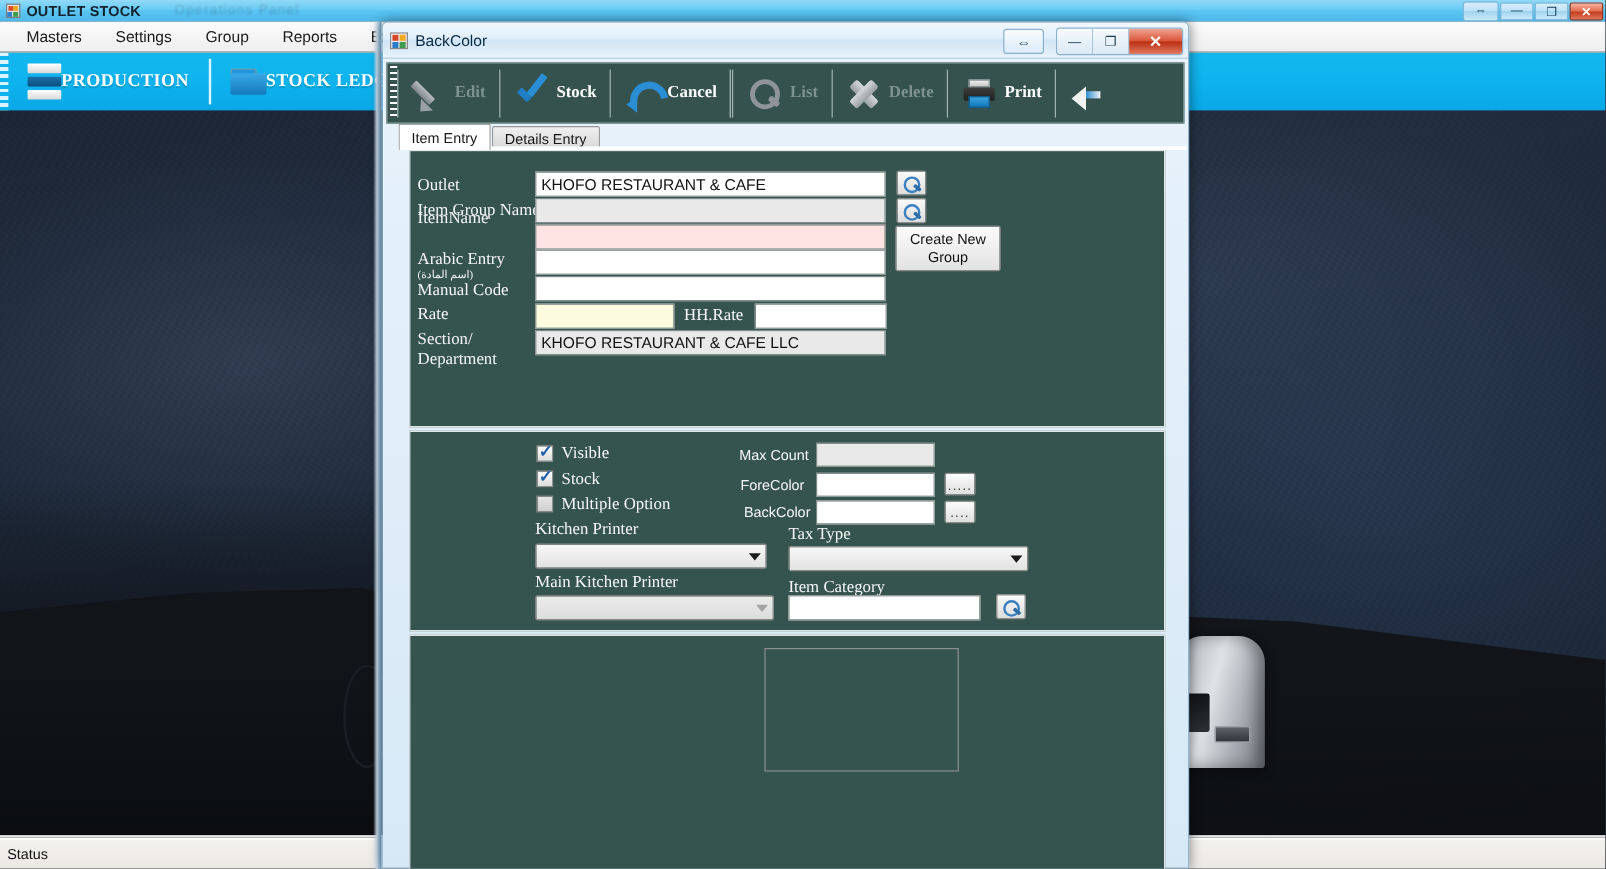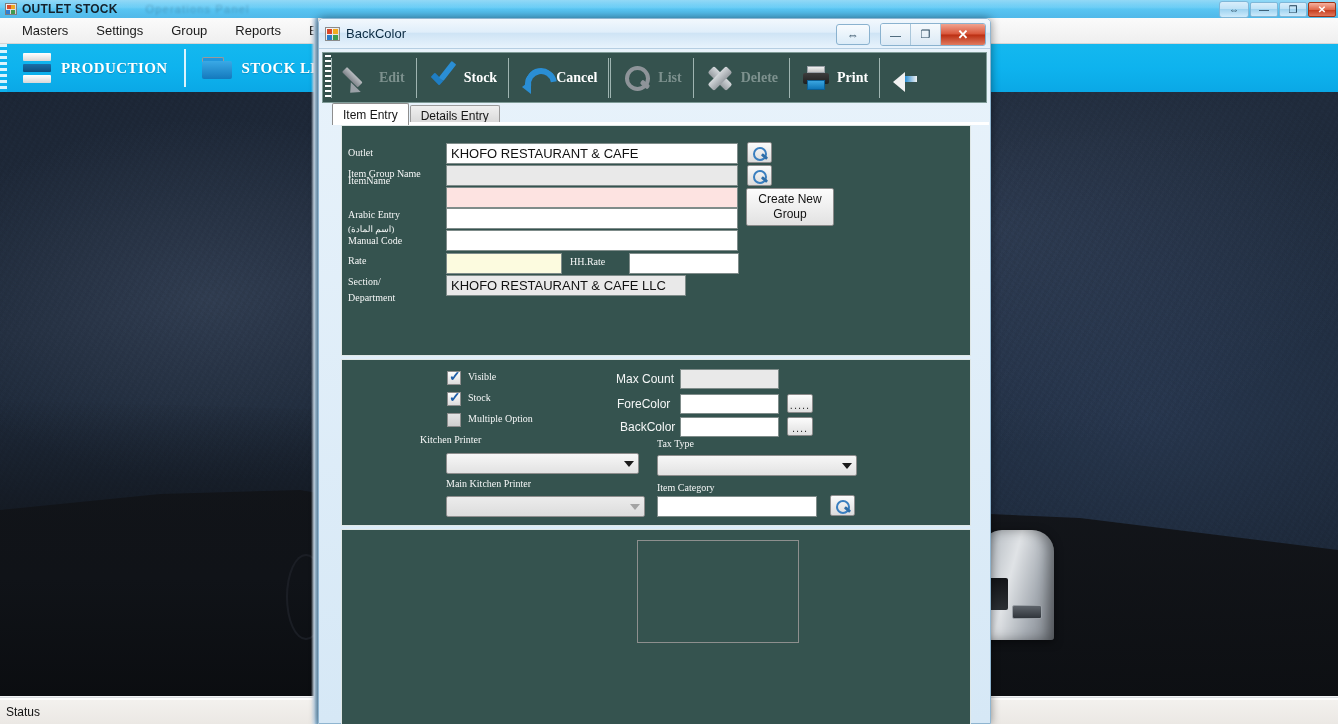--- a/index.html
+++ b/index.html
@@ -126,21 +126,21 @@
     position: absolute; left: 0; top: 44px; width: 1338px; height: 48px;
     background: linear-gradient(180deg,#14b8ef 0%, #0eb3ee 50%, #0aa8e6 100%);
     display: flex; align-items: center; overflow: hidden;
   }
   .ribbon-dots {
     width: 7px; height: 48px; flex: none;
     background-image: repeating-linear-gradient(180deg, #ffffff 0 3px, #0eb3ee 3px 6px);
     opacity: .85;
   }
   .rib-btn {
-    display: flex; align-items: center; gap: 10px; padding: 0 16px; height: 48px; position: relative;
+    display: flex; align-items: center; padding: 0 16px; height: 48px; position: relative;
   }
   .rib-sep { width: 2px; height: 38px; background: rgba(255,255,255,0.85); flex: none; }
   .rib-label {
     font-family: "Liberation Serif", serif; font-weight: bold; font-size: 15px;
     color: #ffffff; letter-spacing: .4px; text-shadow: 0 1px 1px rgba(0,0,0,.18);
   }
   .ico-production { width: 28px; height: 30px; position: relative; flex:none; }
   .ico-production i {
     position: absolute; left: 0; width: 28px; height: 8px; display: block;
     background: linear-gradient(180deg,#ffffff,#d8d8d8); border-radius: 1px;
@@ -328,21 +328,21 @@
 
   
   .panel {
     position: absolute; background: #35534f; border: 1px solid #dfe7e6;
   }
   .panel-1 { left: 341px; top: 125px; width: 630px; height: 231px; }
   .panel-2 { left: 341px; top: 359px; width: 630px; height: 167px; }
   .panel-3 { left: 341px; top: 529px; width: 630px; height: 195px; border-bottom: none; }
 
   .lbl {
-    position: absolute; font-family: "Liberation Serif", serif; font-size: 10px; color: #f5f7f7;
+    position: absolute; font-family: "Liberation Serif", serif; font-size: 14px; color: #f5f7f7;
     white-space: nowrap;
   }
   .lbl.small { font-size: 9px; }
   .lbl.sans { font-family: "Liberation Sans", sans-serif; font-size: 12px; }
 
   .fld {
     position: absolute; border: 1px solid #7f8c8a;
     background: #ffffff; font-family: "Liberation Sans", sans-serif; font-size: 13px;
     color: #111; padding: 2px 4px; line-height: 16px; overflow: hidden; white-space: nowrap;
   }
@@ -583,21 +583,21 @@
   <div class="lbl" style="left:348px; top:235px;">Manual Code</div>
   <div class="fld" style="left:446px; top:230px; width:292px; height:21px;"></div>
 
   <div class="lbl" style="left:348px; top:255px;">Rate</div>
   <div class="fld yellow" style="left:446px; top:253px; width:116px; height:21px;"></div>
   <div class="lbl" style="left:570px; top:256px;">HH.Rate</div>
   <div class="fld" style="left:629px; top:253px; width:110px; height:21px;"></div>
 
   <div class="lbl" style="left:348px; top:276px;">Section/</div>
   <div class="lbl" style="left:348px; top:292px;">Department</div>
-  <div class="fld ro" style="left:446px; top:275px; width:240px; height:21px;">KHOFO RESTAURANT &amp; CAFE LLC</div>
+  <div class="fld ro" style="left:446px; top:275px; width:292px; height:21px;">KHOFO RESTAURANT &amp; CAFE LLC</div>
 
   <div class="panel panel-2"></div>
 
   <div class="chk on" style="left:447px; top:371px;"></div>
   <div class="lbl" style="left:468px; top:371px;">Visible</div>
 
   <div class="chk on" style="left:447px; top:392px;"></div>
   <div class="lbl" style="left:468px; top:392px;">Stock</div>
 
   <div class="chk disabled" style="left:447px; top:413px;"></div>
@@ -607,21 +607,21 @@
   <div class="fld ro" style="left:680px; top:369px; width:99px; height:20px;"></div>
 
   <div class="lbl sans" style="left:617px; top:397px;">ForeColor</div>
   <div class="fld" style="left:680px; top:394px; width:99px; height:20px;"></div>
   <div class="dotbtn" style="left:787px; top:394px;">.....</div>
 
   <div class="lbl sans" style="left:620px; top:420px;text-align:center;">BackColor</div>
   <div class="fld" style="left:680px; top:417px; width:99px; height:20px;"></div>
   <div class="dotbtn" style="left:787px; top:417px;">....</div>
 
-  <div class="lbl" style="left:420px; top:434px;">Kitchen Printer</div>
+  <div class="lbl" style="left:446px; top:434px;">Kitchen Printer</div>
   <div class="combo" style="left:446px; top:453px; width:193px; height:21px;">
     <div class="arrowbox"></div>
   </div>
 
   <div class="lbl" style="left:446px; top:478px;">Main Kitchen Printer</div>
   <div class="combo disabled" style="left:446px; top:496px; width:199px; height:21px;">
     <div class="arrowbox"></div>
   </div>
 
   <div class="lbl" style="left:657px; top:438px;">Tax Type</div>

